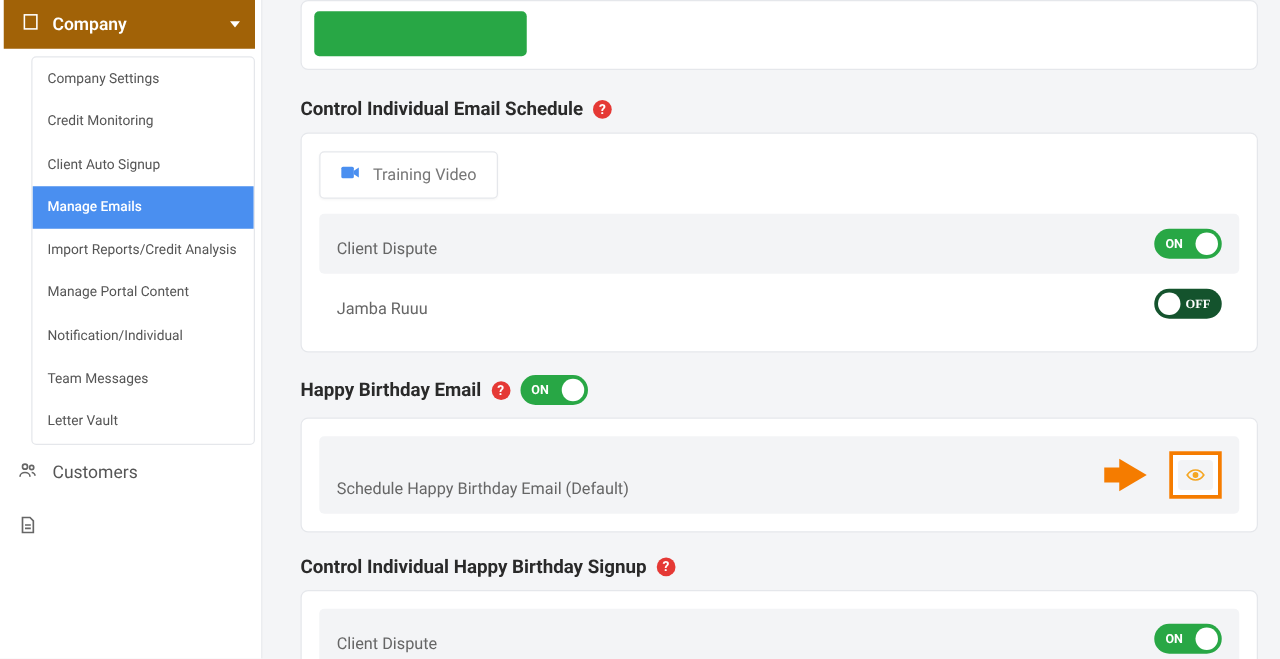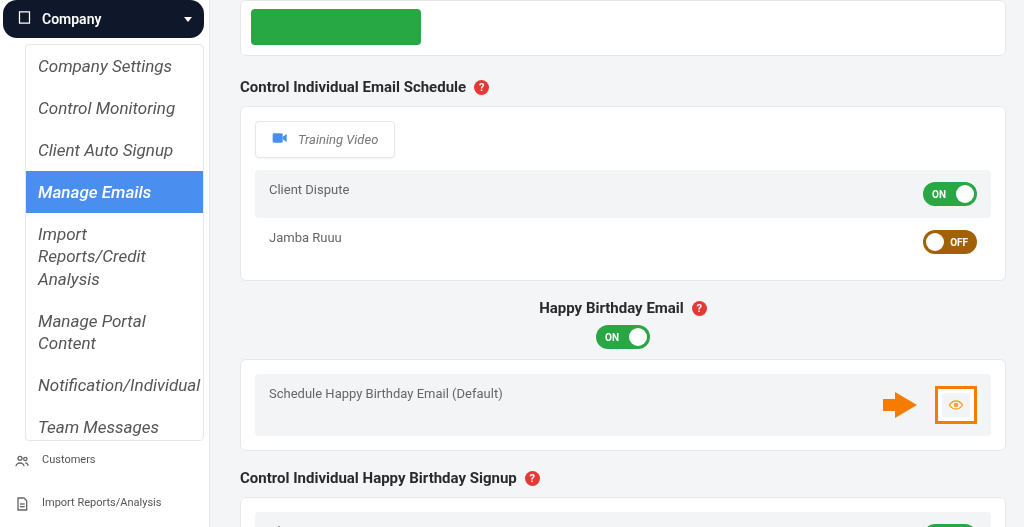--- a/index.html
+++ b/index.html
@@ -19,26 +19,26 @@
   }
   .sidebar {
     width: 210px;
     background: #fff;
     border-right: 1px solid #e5e7eb;
     display: flex;
     flex-direction: column;
     padding-top: 0;
   }
   .nav-header {
-    background: #0f172a;
+    background: #a16207;
     color: #fff;
     font-weight: 600;
     padding: 10px 14px;
     margin: 0 5px 6px 3px;
-    border-radius: 14px;
+    border-radius: 0;
     display: flex;
     align-items: center;
     gap: 10px;
     position: relative;
   }
   .nav-header .chev {
     position: absolute;
     right: 12px;
     width: 0; height: 0;
     border-left: 4px solid transparent;
@@ -50,37 +50,37 @@
   }
   .submenu {
     margin: 0 5px 0 25px;
     border: 1px solid #e5e7eb;
     border-radius: 4px;
     overflow: hidden;
   }
   .submenu .item {
     padding: 10px 12px;
     color: #555;
-    font-size: 17px;
+    font-size: 11px;
     cursor: pointer;
     line-height: 1.3;
-    font-style: italic;
   }
   .submenu .item.active {
     background: #4a8ff0;
     color: #fff;
     font-weight: 500;
   }
   .nav-row {
     padding: 12px 14px;
     display: flex;
+    align-items: center;
     gap: 12px;
     color: #555;
     cursor: pointer;
-    font-size: 11px;
+    font-size: 14px;
   }
   .nav-row svg { flex-shrink: 0; }
   .main {
     flex: 1;
     padding: 0 18px 18px 30px;
     overflow-y: auto;
   }
   .green-bar {
     background: #28a745;
     height: 36px;
@@ -100,21 +100,20 @@
     font-weight: 700;
     color: #2a2a2a;
     margin: 18px 0 10px 0;
     display: flex;
     align-items: center;
     gap: 8px;
     font-size: 15px;
   }
   .section-title.with-toggle {
     justify-content: flex-start;
-    flex-direction: column;
   }
   .section-title .left {
     display: flex;
     align-items: center;
     gap: 8px;
   }
   .help-icon {
     width: 15px; height: 15px;
     border-radius: 50%;
     background: #e53935;
@@ -136,44 +135,43 @@
     align-items: center;
     gap: 10px;
     border: 1px solid #e5e7eb;
     border-radius: 4px;
     padding: 10px 16px;
     color: #777;
     background: #fff;
     font-size: 13px;
     box-shadow: 0 1px 2px rgba(0,0,0,0.04);
     cursor: pointer;
-    font-style: italic;
   }
   .cam-icon { color: #4a8ff0; }
   .row {
     display: flex;
-    align-items: flex-start;
+    align-items: flex-end;
     justify-content: space-between;
     padding: 12px 14px;
     border-radius: 4px;
     color: #666;
     font-size: 13px;
   }
   .row.shaded { background: #f3f4f6; }
   .toggle {
     width: 54px;
     height: 24px;
     border-radius: 30px;
     position: relative;
     display: inline-flex;
     align-items: center;
     cursor: pointer;
   }
   .toggle.on { background: #28a745; }
-  .toggle.off { background: #a16207; justify-content: flex-end; }
+  .toggle.off { background: #14532d; justify-content: flex-end; font-family: Liberation Serif, serif; }
   .toggle .knob {
     width: 18px; height: 18px;
     background: #fff;
     border-radius: 50%;
     position: absolute;
   }
   .toggle.on .knob { right: 3px; }
   .toggle.off .knob { left: 3px; }
   .toggle .lbl {
     color: #fff;
@@ -237,21 +235,21 @@
             <line x1="9" y1="15" x2="9" y2="15"></line>
             <line x1="15" y1="15" x2="15" y2="15"></line>
           </svg>
       </span>
       <span>Company</span>
       <span class="chev"></span>
     </div>
 
     <div class="submenu">
       <div class="item">Company Settings</div>
-      <div class="item">Control Monitoring</div>
+      <div class="item">Credit Monitoring</div>
       <div class="item">Client Auto Signup</div>
       <div class="item active">Manage Emails</div>
       <div class="item">Import Reports/Credit Analysis</div>
       <div class="item">Manage Portal Content</div>
       <div class="item">Notification/Individual</div>
       <div class="item">Team Messages</div>
       <div class="item">Letter Vault</div>
 
     </div>
 
@@ -267,21 +265,20 @@
       <span>Customers</span>
     </div>
     <div class="nav-row">
       <span>
         <svg width="16" height="16" viewBox="0 0 24 24" fill="none" stroke="#666" stroke-width="2">
             <path d="M6 3h9l4 4v14H6z"></path>
             <line x1="9" y1="12" x2="16" y2="12"></line>
             <line x1="9" y1="16" x2="16" y2="16"></line>
           </svg>
       </span>
-      <span>Import Reports/Analysis</span>
     </div>
   </aside>
 
   <main class="main">
     <div class="card-wrap" style="padding-bottom:4px;">
       <div class="green-bar"></div>
     </div>
 
     <div class="section-title">
       <span>Control Individual Email Schedule</span>

